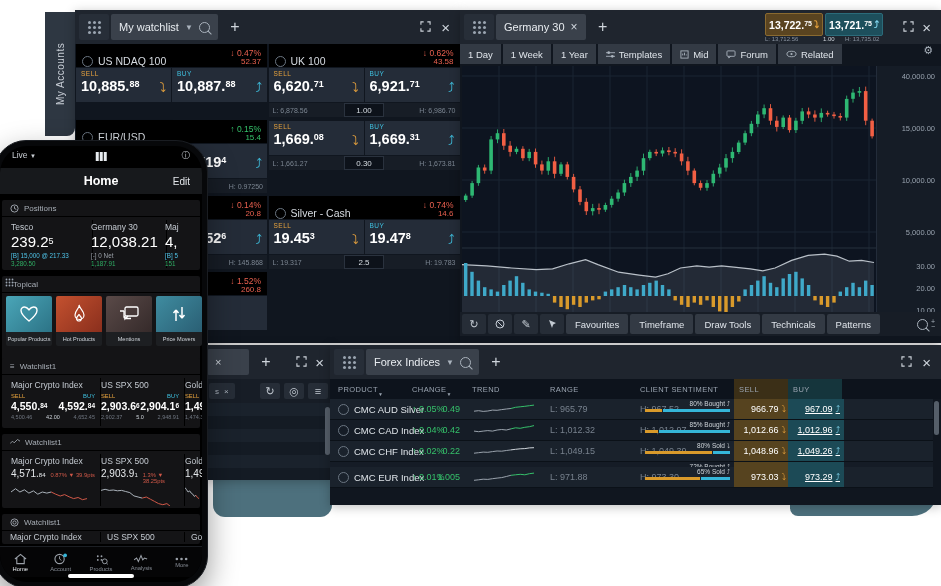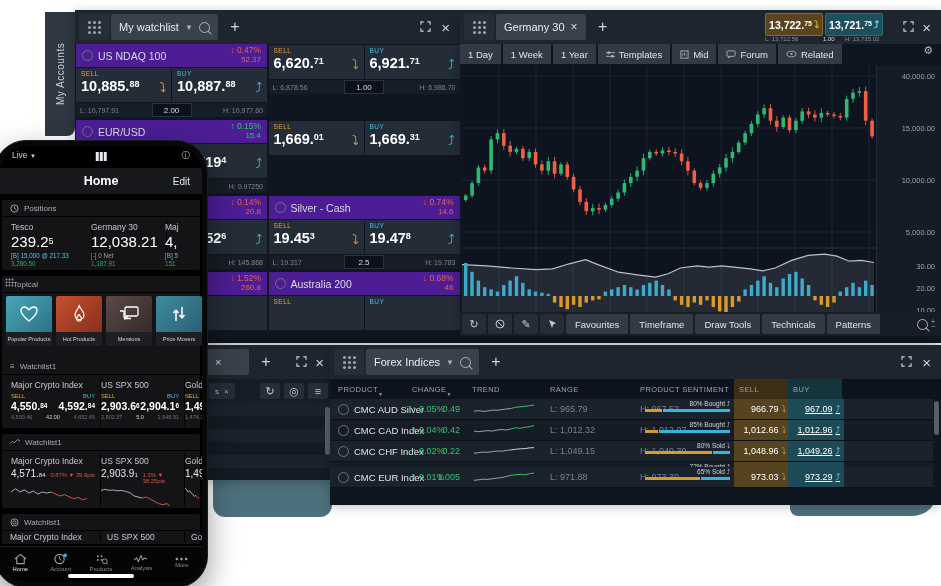--- a/index.html
+++ b/index.html
@@ -22,21 +22,21 @@
     box-shadow:5px 0 #9aa4b0,10px 0 #9aa4b0,0 5px #9aa4b0,5px 5px #9aa4b0,10px 5px #9aa4b0,0 10px #9aa4b0,5px 10px #9aa4b0,10px 10px #9aa4b0;margin:-5px 5px 5px -5px;}
   .tab{height:26px;background:#3a414b;border-radius:2px;display:flex;align-items:center;padding:0 8px;gap:6px;font-size:11px;color:#e8ecf0;}
   .chev{font-size:8px;color:#aab3bd;}
   .mag{width:9px;height:9px;border:1.4px solid #aab3bd;border-radius:50%;position:relative;}
   .mag:after{content:"";position:absolute;width:5px;height:1.4px;background:#aab3bd;transform:rotate(45deg);left:7px;top:9px;}
   .plusbtn{width:34px;height:26px;display:flex;align-items:center;justify-content:center;font-size:16px;color:#cfd5dc;}
   .winbtns{margin-left:auto;display:flex;align-items:center;gap:10px;padding-right:10px;}
   .xbtn{font-size:15px;color:#cfd5dc;line-height:1;}
   
   .wcell{position:absolute;width:191px;height:74px;}
-  .wname{height:23px;background:#4c1d95;display:flex;align-items:center;padding:0 6px;gap:5px;}
+  .wname{height:23px;background:#000000;display:flex;align-items:flex-end;padding:0 6px;gap:5px;}
   .circ{width:9px;height:9px;border:1px solid #6b7682;border-radius:50%;flex:none;}
   .nm{font-size:10.5px;color:#d6dbe1;}
   .chg{margin-left:auto;text-align:right;line-height:1.1;font-size:8.5px;}
   .chg .pts{font-size:8px;display:block;}
   .chg.down{color:#e8604f;} .chg.up{color:#35c06a;}
   .wprices{height:34px;display:flex;gap:1px;margin-top:1px;}
   .pcell{flex:1;background:#242c38;position:relative;}
   .plab{position:absolute;left:5px;top:2px;font-size:6.5px;letter-spacing:.5px;}
   .plab.sell{color:#e8a33d;} .plab.buy{color:#3fc1e0;}
   .pval{position:absolute;left:5px;top:10px;font-size:14.5px;font-weight:bold;color:#fff;}
@@ -163,27 +163,27 @@
               <span class="plab sell">SELL</span>
               <span class="pval">10,885.<span class="sup">88</span></span>
               <span class="parr s">⤵</span>
             </div>
             <div class="pcell">
               <span class="plab buy">BUY</span>
               <span class="pval">10,887.<span class="sup">88</span></span>
               <span class="parr b">⤴</span>
             </div>
           </div>
-          <div class="wlh">
-            <span>L: 10,797.91</span>
-            <span class="spread">2.00</span>
-            <span class="hi">H: 10,977.60</span>
-          </div>
         </div>
         <div class="wcell" style="left: 192.5px; top: 0px;">
+          <div class="wname">
+            <span class="circ"></span>
+            <span class="nm">UK 100</span>
+            <span class="chg down"><span>↓ 0.62%</span><span class="pts">43.58</span></span>
+          </div>
           <div class="wprices">
             <div class="pcell">
               <span class="plab sell">SELL</span>
               <span class="pval">6,620.<span class="sup">71</span></span>
               <span class="parr s">⤵</span>
             </div>
             <div class="pcell">
               <span class="plab buy">BUY</span>
               <span class="pval">6,921.<span class="sup">71</span></span>
               <span class="parr b">⤴</span>
@@ -215,28 +215,33 @@
           <div class="wlh">
             <span></span>
             <span class="spread"></span>
             <span class="hi">H: 0.97250</span>
           </div>
         </div>
         <div class="wcell" style="left: 192.5px; top: 76px;">
           <div class="wprices">
             <div class="pcell">
               <span class="plab sell">SELL</span>
-              <span class="pval">1,669.<span class="sup">01</span></span>
+              <span class="pval">1,669.<span class="sup">08</span></span>
               <span class="parr s">⤵</span>
             </div>
             <div class="pcell">
               <span class="plab buy">BUY</span>
               <span class="pval">1,669.<span class="sup">31</span></span>
               <span class="parr b">⤴</span>
             </div>
+          </div>
+          <div class="wlh">
+            <span>L: 1,661.27</span>
+            <span class="spread">0.30</span>
+            <span class="hi">H: 1,673.81</span>
           </div>
         </div>
         <div class="wcell" style="left: 0px; top: 152px;">
           <div class="wname">
             <span class="circ"></span>
             <span class="nm"></span>
             <span class="chg down"><span>↓ 0.14%</span><span class="pts">20.8</span></span>
           </div>
           <div class="wprices">
             <div class="pcell">
@@ -277,35 +282,20 @@
             <span>L: 19.317</span>
             <span class="spread">2.5</span>
             <span class="hi">H: 19.783</span>
           </div>
         </div>
         <div class="wcell" style="left: 0px; top: 228px;">
           <div class="wname">
             <span class="circ"></span>
             <span class="nm"></span>
             <span class="chg down"><span>↓ 1.52%</span><span class="pts">260.8</span></span>
-          </div>
-          <div class="wprices">
-            <div class="pcell">
-              <span class="plab sell">SELL</span>
-            </div>
-            <div class="pcell">
-              <span class="plab buy">BUY</span>
-            </div>
-          </div>
-        </div>
-        <div class="wcell" style="left: 192.5px; top: 228px;">
-          <div class="wname">
-            <span class="circ"></span>
-            <span class="nm">Australia 200</span>
-            <span class="chg down"><span>↓ 0.68%</span><span class="pts">46</span></span>
           </div>
           <div class="wprices">
             <div class="pcell">
               <span class="plab sell">SELL</span>
             </div>
             <div class="pcell">
               <span class="plab buy">BUY</span>
             </div>
           </div>
         </div>
@@ -683,21 +673,21 @@
               <path d="M1 4V1h3M8 1h3v3M11 8v3H8M4 11H1V8" stroke="#cfd5dc" fill="none" stroke-width="1.2"></path>
             </svg></span>
         <span class="xbtn">×</span>
       </div>
     </div>
     <div class="fhead" id="forexHead">
         <span style="left: 8px;">PRODUCT <span style="font-size:5px;">▼</span></span>
         <span style="left: 82px;">CHANGE <span style="font-size:5px;">▼</span></span>
         <span style="left: 142px;">TREND</span>
         <span style="left: 220px;">RANGE</span>
-        <span style="left: 310px;">PRODUCT SENTIMENT</span>
+        <span style="left: 310px;">CLIENT SENTIMENT</span>
         <span style="left: 404px; top: 0px; height: 20px; width: 54px; background: rgb(59, 47, 23); padding-top: 6px; padding-left: 5px; box-sizing: border-box;">SELL</span>
         <span style="left: 458px; top: 0px; height: 20px; width: 54px; background: rgb(21, 53, 60); padding-top: 6px; padding-left: 5px; box-sizing: border-box;">BUY</span>
       </div>
     <div class="abs" id="forexRows" style="left:0;top:54px;right:0;bottom:0;">
         <div class="frow" style="top: 0px;">
           <span class="circ"></span>
           <span class="fname">CMC AUD Silver</span>
           <span class="fchg up">↑ 0.05%<b>0.49</b></span>
           <svg class="fspark" width="64" height="14">
             <polyline points="2.0,9.2 6.6,8.7 11.2,9.4 15.8,9.0 20.5,8.1 25.1,8.3 29.7,7.6 34.3,7.0 38.9,6.5" fill="none" stroke="#9aa3ad" stroke-width="1"></polyline>

